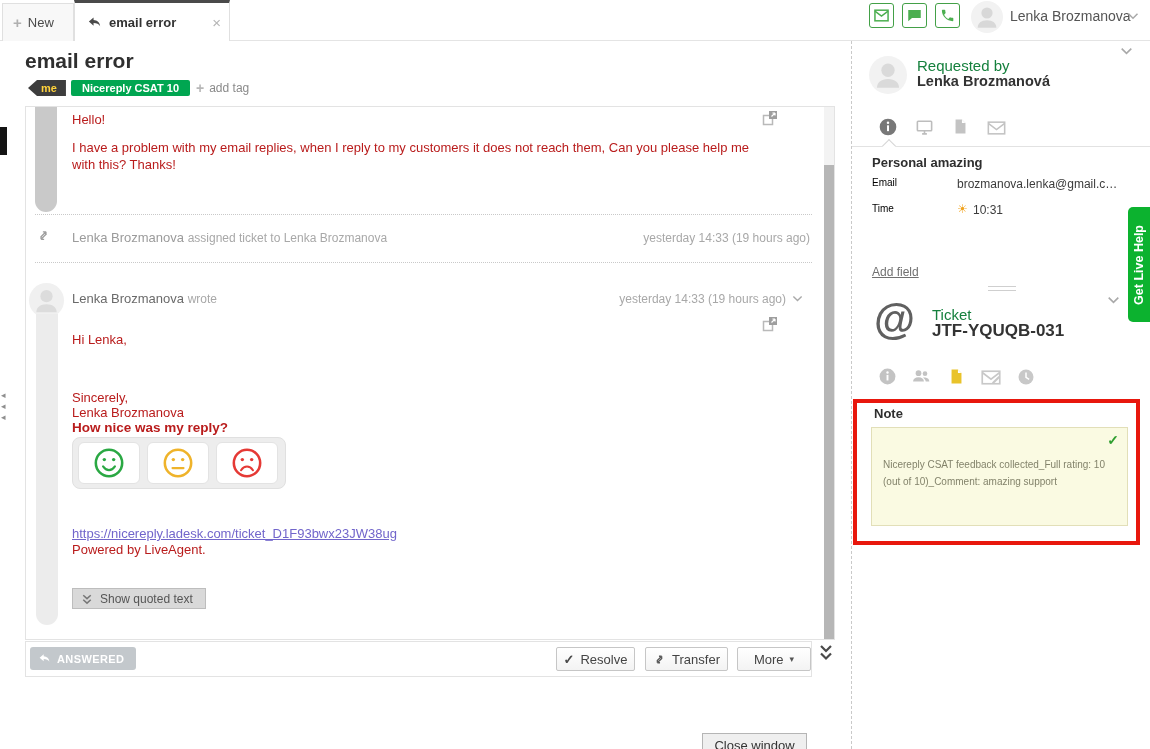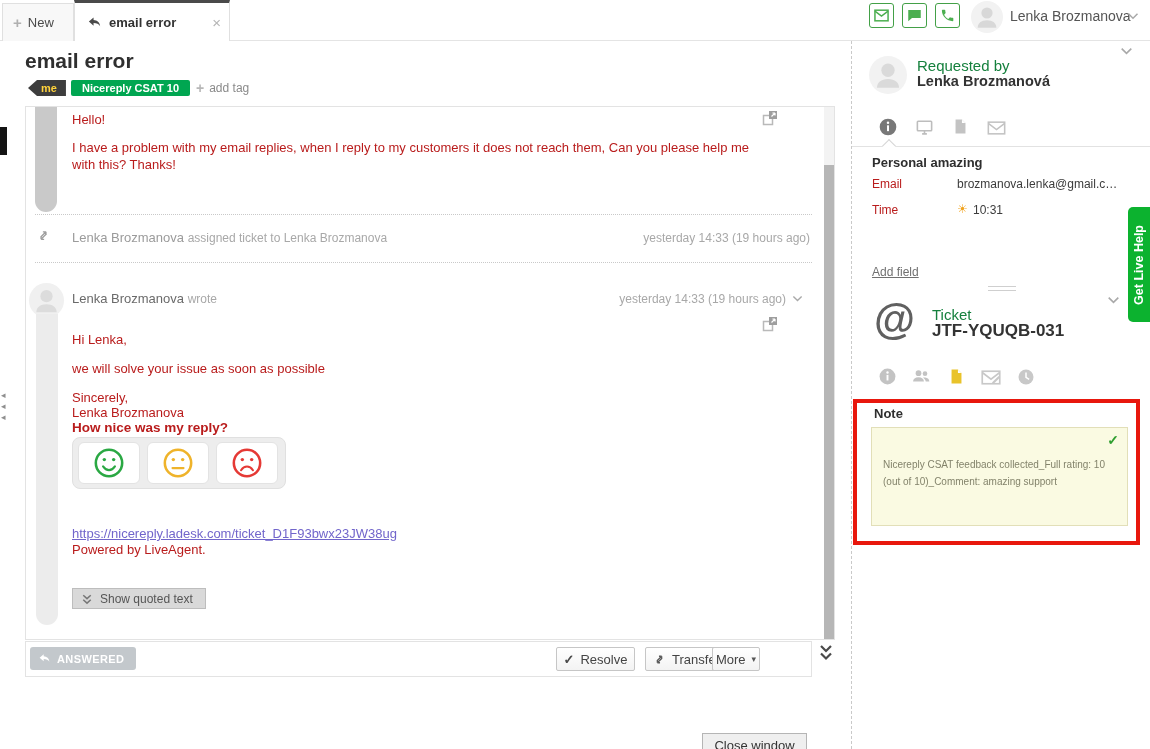--- a/index.html
+++ b/index.html
@@ -73,21 +73,21 @@
 
   
   .side-sep { left:851px; top:41px; height:708px; border-left:1px dashed #c9c9c9; }
   .sb-avatar { left:869px; top:56px; width:38px; height:38px; border-radius:50%; background:#f2f2f2; overflow:hidden; }
   .sb-label { color:#15803d; font-size:15px; }
   .sb-name { font-size:14.5px; font-weight:bold; color:#333; }
   .tabline { left:852px; top:146px; width:298px; border-top:1px solid #e2e2e2; }
   .notch { left:884px; top:141px; width:10px; height:10px; background:#fff; transform:rotate(45deg);
     border-left:1px solid #d5d5d5; border-top:1px solid #d5d5d5; z-index:2; }
   .sec-title { font-size:13px; font-weight:bold; color:#2e2e2e; }
-  .fld-label { color:#b91c1c; font-size:12px; }
+  .fld-label { color:#000000; font-size:10px; }
   .fld-value { color:#3c3c3c; font-size:12px; }
   .add-field { color:#707070; font-size:12px; text-decoration:underline; cursor:pointer; }
   .drag-handle { left:988px; top:286px; width:28px; cursor:grab; }
   .drag-handle i { display:block; border-top:1px solid #cfcfcf; margin-bottom:3px; }
   .at-glyph { left:874px; top:296px; font-size:42px; font-weight:bold; color:#606060; }
   .ticket-id { font-size:17px; font-weight:bold; color:#333; }
   .red-box { left:853px; top:399px; width:287px; height:146px; border:4px solid #e8170d; z-index:4; }
   .note-box { left:871px; top:427px; width:257px; height:99px; background:#fafae2; border:1px solid #e2dfb8; cursor:text; }
   .note-check { position:absolute; right:8px; top:4px; color:#2f9e2f; font-weight:bold; font-size:14px; }
   .note-text { position:absolute; left:11px; top:28px; width:238px; font-size:10px; line-height:17px; color:#83836b; }
@@ -216,21 +216,20 @@
   </div>
   <div class="abs popup-ic" style="left:762px; top:316px">
     <svg width="16" height="16" viewBox="0 0 16 16">
         <rect x="1.5" y="5.5" width="9" height="9" fill="none" stroke="#b9b9b9" stroke-width="1.5"></rect>
         <rect x="7" y="1" width="8" height="8" fill="#9e9e9e"></rect>
         <path d="M9.5 6.5L13 3M13 3h-2.6M13 3v2.6" stroke="#fff" stroke-width="1.2" fill="none"></path>
       </svg>
   </div>
 
   <div class="abs m-text" style="left:72px; top:331px">Hi Lenka,</div>
-  <div class="abs m-text" style="left:72px; top:360px">we will solve your issue as soon as possible</div>
   <div class="abs m-text" style="left:72px; top:389px">Sincerely,</div>
   <div class="abs m-text" style="left:72px; top:404px">Lenka Brozmanova</div>
   <div class="abs m-text" style="left:72px; top:419px; font-weight:bold; font-size:13.5px">How nice was my reply?</div>
 
   <div class="abs smiley-panel">
     <div class="smiley-card">
       <span>
         <svg width="34" height="34" viewBox="0 0 40 40">
             <circle cx="20" cy="20" r="15.5" fill="none" stroke="#2aa843" stroke-width="3"></circle>
             <circle cx="14.5" cy="16" r="2" fill="#2aa843"></circle>
@@ -291,21 +290,21 @@
   </div>
   <div class="abs btn" style="left:645px; width:83px">
     <span style="color:#5a5a5a">
       <svg width="13" height="13" viewBox="0 0 24 24" fill="none" stroke="currentColor" stroke-width="2.4">
           <path d="M8 14L16 6M16 6h-5M16 6v5"></path>
           <path d="M16 10l-8 8M8 18h5M8 18v-5"></path>
         </svg>
     </span>
     <span>Transfer</span>
   </div>
-  <div class="abs btn" style="left:712px; width:48px">
+  <div class="abs btn" style="left:737px; width:74px">
     <span>More</span>
     <span style="font-size:9px; color:#555">▾</span>
   </div>
   <div class="abs dbl-chev">
     <svg width="16" height="20" viewBox="0 0 16 20" fill="none" stroke="currentColor" stroke-width="2.2">
         <path d="M3 3l5 5 5-5M3 10.5l5 5 5-5"></path>
       </svg>
   </div>
 
 

